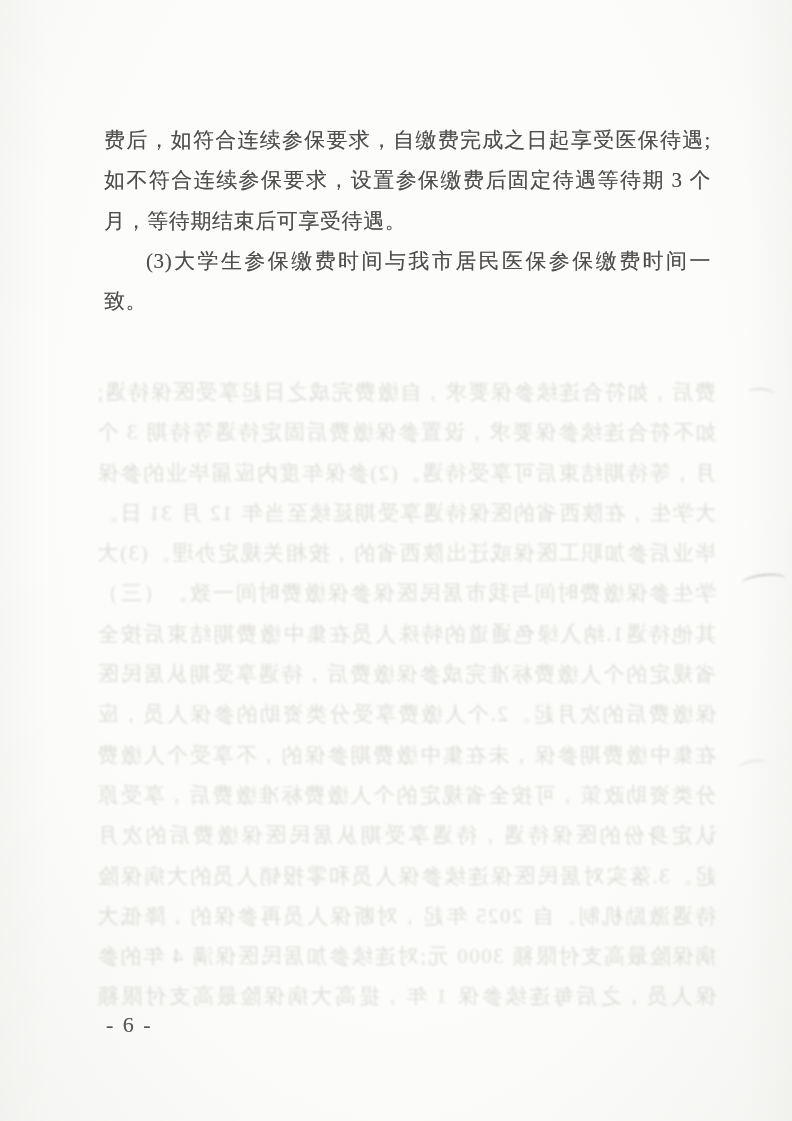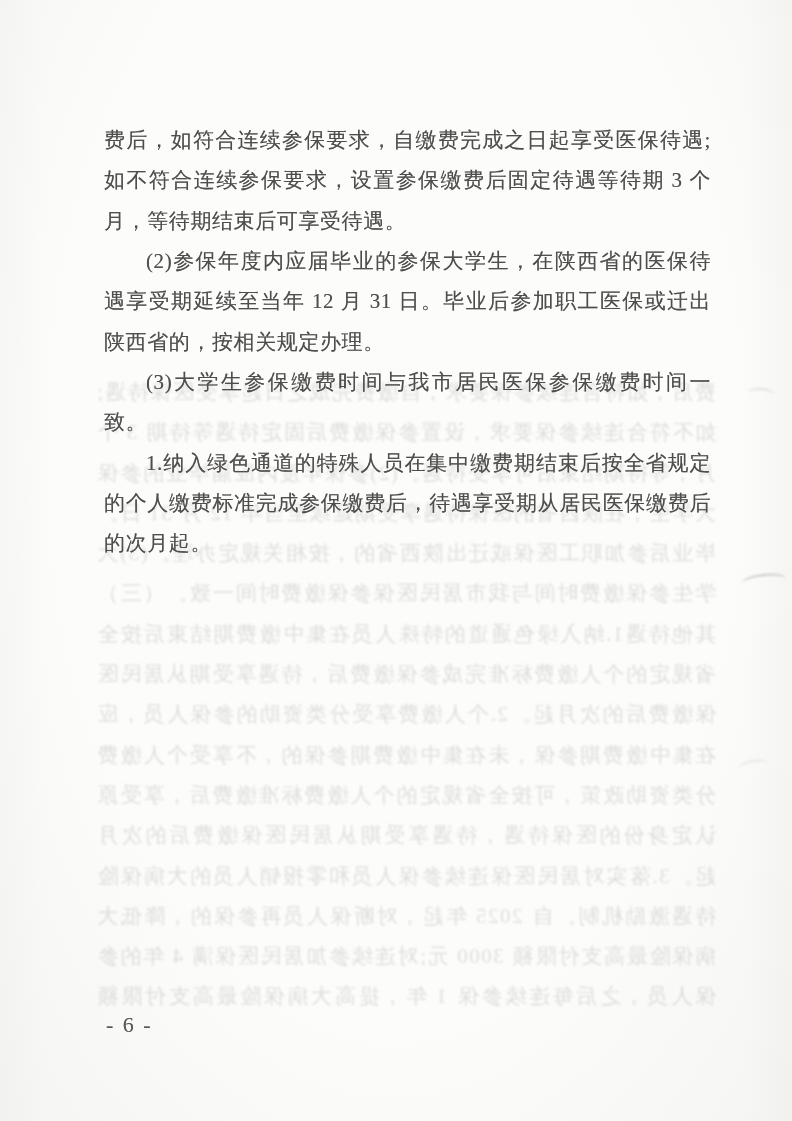--- a/index.html
+++ b/index.html
@@ -92,23 +92,21 @@
 </style>
 </head>
 <body>
 
 <div class="scan">
 
   <div class="ghost">费后，如符合连续参保要求，自缴费完成之日起享受医保待遇;如不符合连续参保要求，设置参保缴费后固定待遇等待期 3 个月，等待期结束后可享受待遇。(2)参保年度内应届毕业的参保大学生，在陕西省的医保待遇享受期延续至当年 12 月 31 日。毕业后参加职工医保或迁出陕西省的，按相关规定办理。(3)大学生参保缴费时间与我市居民医保参保缴费时间一致。（三）其他待遇1.纳入绿色通道的特殊人员在集中缴费期结束后按全省规定的个人缴费标准完成参保缴费后，待遇享受期从居民医保缴费后的次月起。2.个人缴费享受分类资助的参保人员，应在集中缴费期参保，未在集中缴费期参保的，不享受个人缴费分类资助政策，可按全省规定的个人缴费标准缴费后，享受原认定身份的医保待遇，待遇享受期从居民医保缴费后的次月起。3.落实对居民医保连续参保人员和零报销人员的大病保险待遇激励机制。自 2025 年起，对断保人员再参保的，降低大病保险最高支付限额 3000 元;对连续参加居民医保满 4 年的参保人员，之后每连续参保 1 年，提高大病保险最高支付限额 3000 元。对当年基金零报销的居民医保参保人员，次年提高大病保险最高支付限额 3000 元。连续参保激励和零报销激励，累计提高总额不超过我市大病保险封顶线的 20%。居民发生大病报销并使用奖励额度</div>
 
   <div class="textblock">
     <p class="para">费后，如符合连续参保要求，自缴费完成之日起享受医保待遇;如不符合连续参保要求，设置参保缴费后固定待遇等待期 3 个月，等待期结束后可享受待遇。</p>
-    <p class="para indent">(2)参保年度内应届毕业的参保大学生，在陕西省的医保待遇享受期延续至当年 12 月 31 日。毕业后参加职工医保或迁出陕西省的，按相关规定办理。</p>
     <p class="para indent">(3)大学生参保缴费时间与我市居民医保参保缴费时间一致。</p>
-    <p class="para indent">1.纳入绿色通道的特殊人员在集中缴费期结束后按全省规定的个人缴费标准完成参保缴费后，待遇享受期从居民医保缴费后的次月起。</p>
   </div>
 
   <div class="pagenum">- 6 -</div>
 
   <div class="smudge s1"></div>
   <div class="smudge s2"></div>
   <div class="smudge s3"></div>
 
 </div>
 

